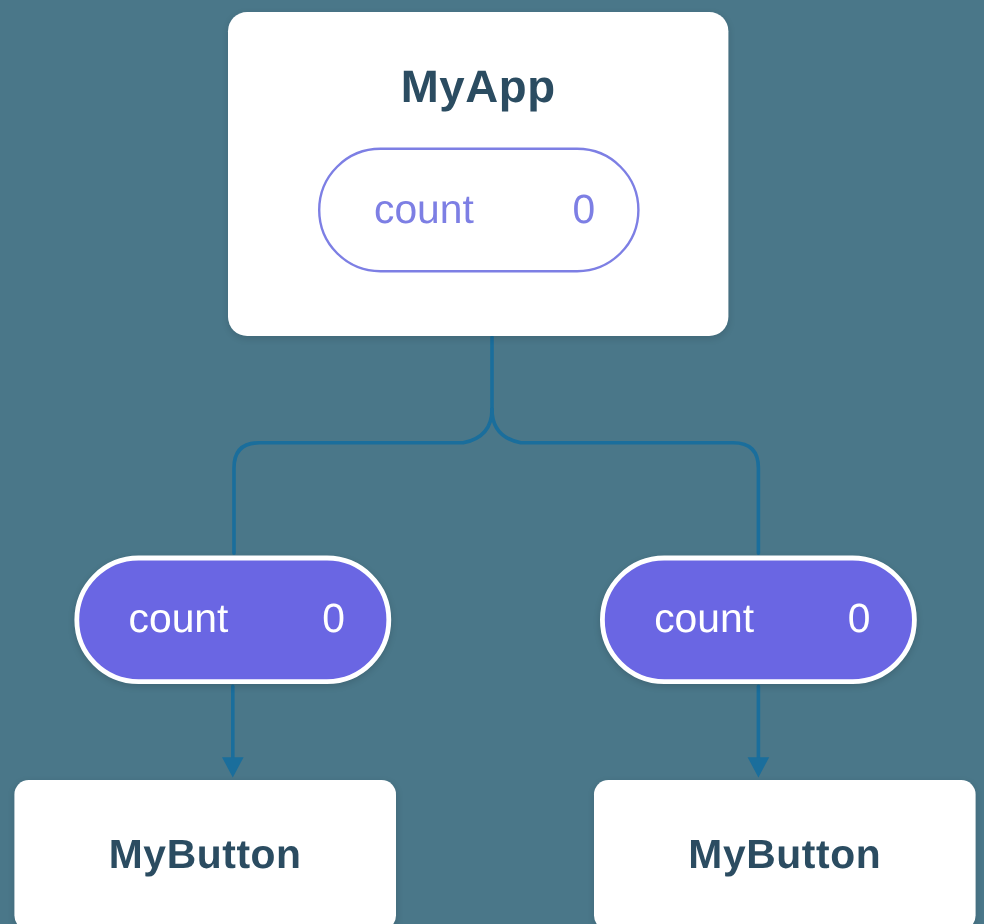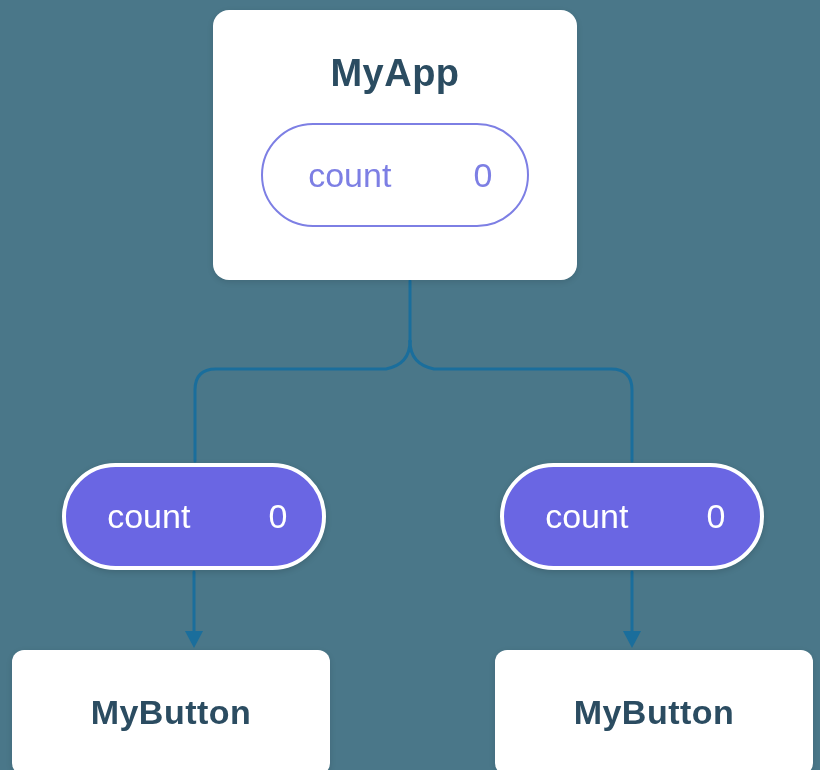--- a/index.html
+++ b/index.html
@@ -31,25 +31,24 @@
   }
   .connectors polygon{
     fill:var(--line);stroke:none;
   }
   .card{
     position:absolute;
     background:var(--card-bg);
     border-radius:16px;
   }
   .root-card{
-    left:190px;top:10px;width:364px;height:270px;
+    left:190px;top:10px;width:417px;height:270px;
     display:flex;flex-direction:column;align-items:center;
     padding-top:42px;
     box-shadow:0 2px 6px rgba(0,0,0,0.12);
-    margin-left:23px;
   }
   .card-title{
     font-size:38px;font-weight:bold;color:var(--title);
     letter-spacing:0.5px;
   }
   .pill{
     display:flex;align-items:center;
     border-radius:60px;
     overflow:hidden;
   }

